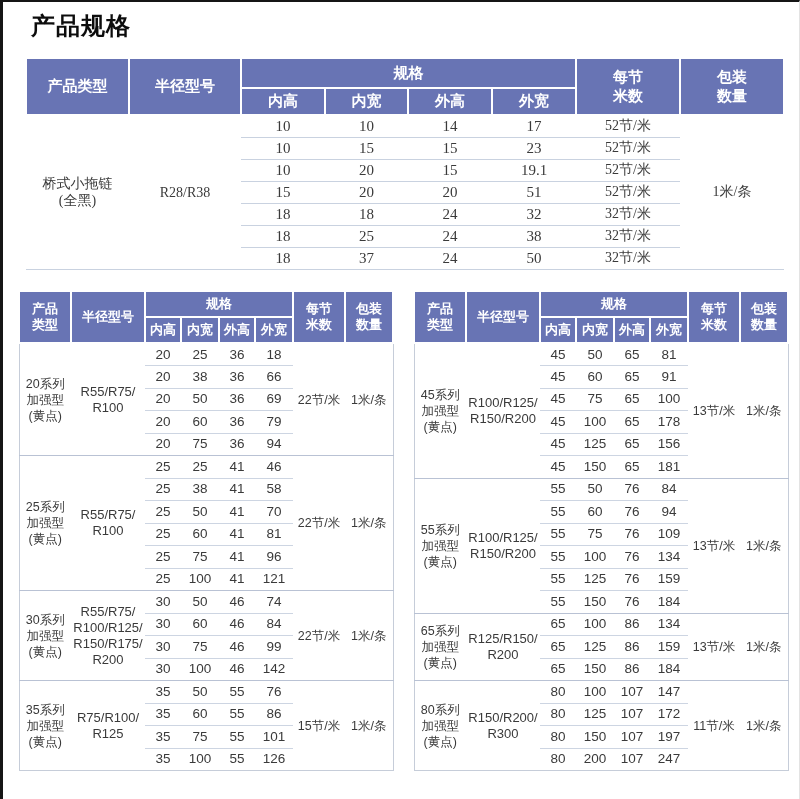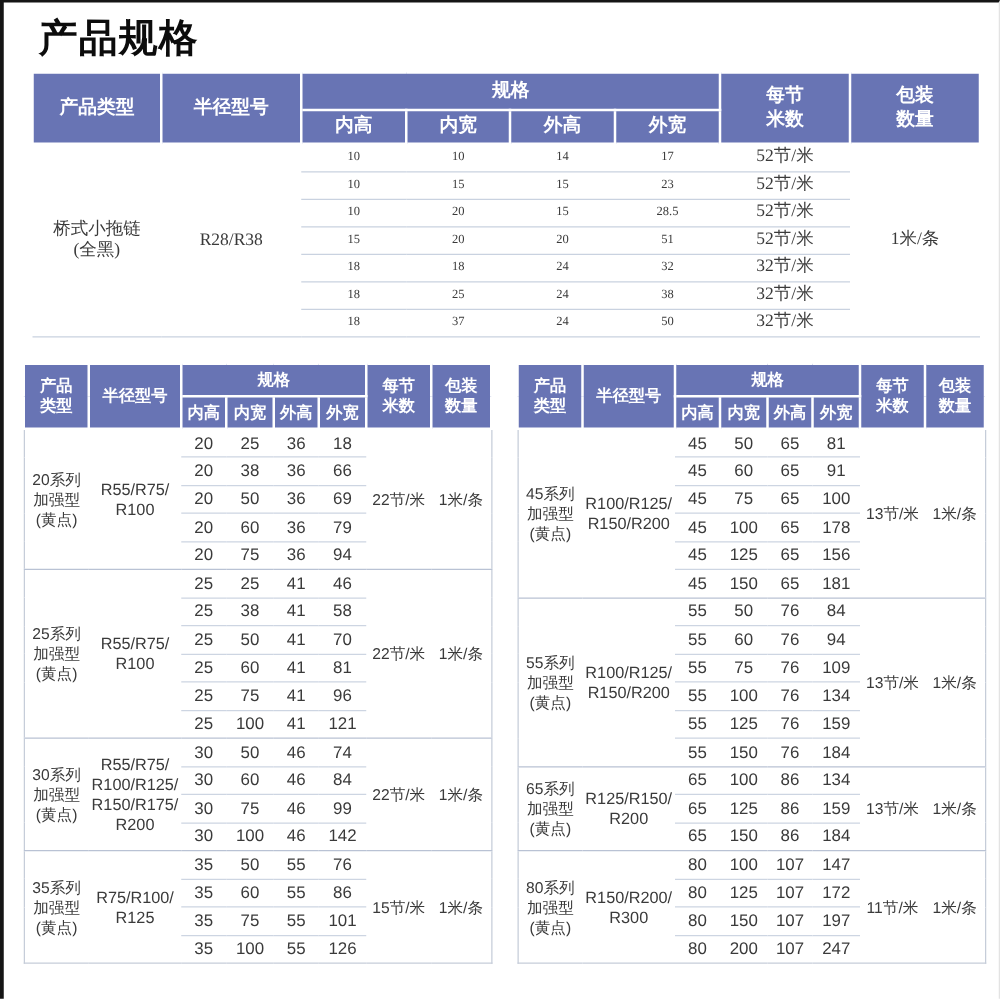--- a/index.html
+++ b/index.html
@@ -9,39 +9,39 @@
     background:#ffffff;
     border-left:3px solid #151515;
     border-top:2px solid #151515;
     border-right:1px solid #e3e3e3;
     overflow:hidden;
     font-family:"Liberation Sans","DejaVu Sans",sans-serif;
     color:#3a3a3a;
   }
   .title {
     position:absolute; left:28px; top:8px;
-    font-size:31px; font-weight:800; color:#0c0c0c; letter-spacing:1px;
+    font-size:24px; font-weight:800; color:#0c0c0c; letter-spacing:1px;
   }
   #top-table-container { position:absolute; left:22px; top:55px;font-family:Liberation Serif, serif; }
   #bottom-row { position:absolute; left:15px; top:288px; display:flex; gap:19px; }
 
   table.spec-table { border-collapse:collapse; table-layout:fixed; }
   .spec-table th {
     background:#6874b4; color:#ffffff; font-weight:bold;
     border:2px solid #ffffff; text-align:center; vertical-align:middle;
     white-space:pre-line; line-height:1.25;
   }
   .spec-table td { text-align:center; vertical-align:middle; color:#3a3a3a; }
 
   
   .top-table { border-bottom:1px solid #c9d2e0; }
   .top-table th { font-size:15px; }
   .top-table thead tr:first-child th { height:30px; }
   .top-table thead tr:last-child th { height:27px; }
-  .top-table td { height:22px; font-size:10px; line-height:20px; }
+  .top-table td { height:22px; font-size:15px; line-height:20px; }
   .top-table td.multi { font-size:14px; line-height:17px; white-space:pre-line; }
   .top-table td.meters { font-size:14px; white-space:nowrap; }
   .top-table td.pack { font-size:14px; white-space:nowrap; }
   .top-table tr + tr td.spec, .top-table tr + tr td.meters { border-top:1px solid #c9d2e0; }
 
   
   .bot-table { border:1px solid #c6cdd9; }
   .bot-table th { font-size:13px; }
   .bot-table thead tr:first-child th { height:26px; }
   .bot-table thead tr:last-child th { height:26px; }
@@ -103,21 +103,21 @@
           <td class="spec">10</td>
           <td class="spec">15</td>
           <td class="spec">15</td>
           <td class="spec">23</td>
           <td class="meters">52节/米</td>
         </tr>
         <tr>
           <td class="spec">10</td>
           <td class="spec">20</td>
           <td class="spec">15</td>
-          <td class="spec">28.5</td>
+          <td class="spec">19.1</td>
           <td class="meters">52节/米</td>
         </tr>
         <tr>
           <td class="spec">15</td>
           <td class="spec">20</td>
           <td class="spec">20</td>
           <td class="spec">51</td>
           <td class="meters">52节/米</td>
         </tr>
         <tr>

